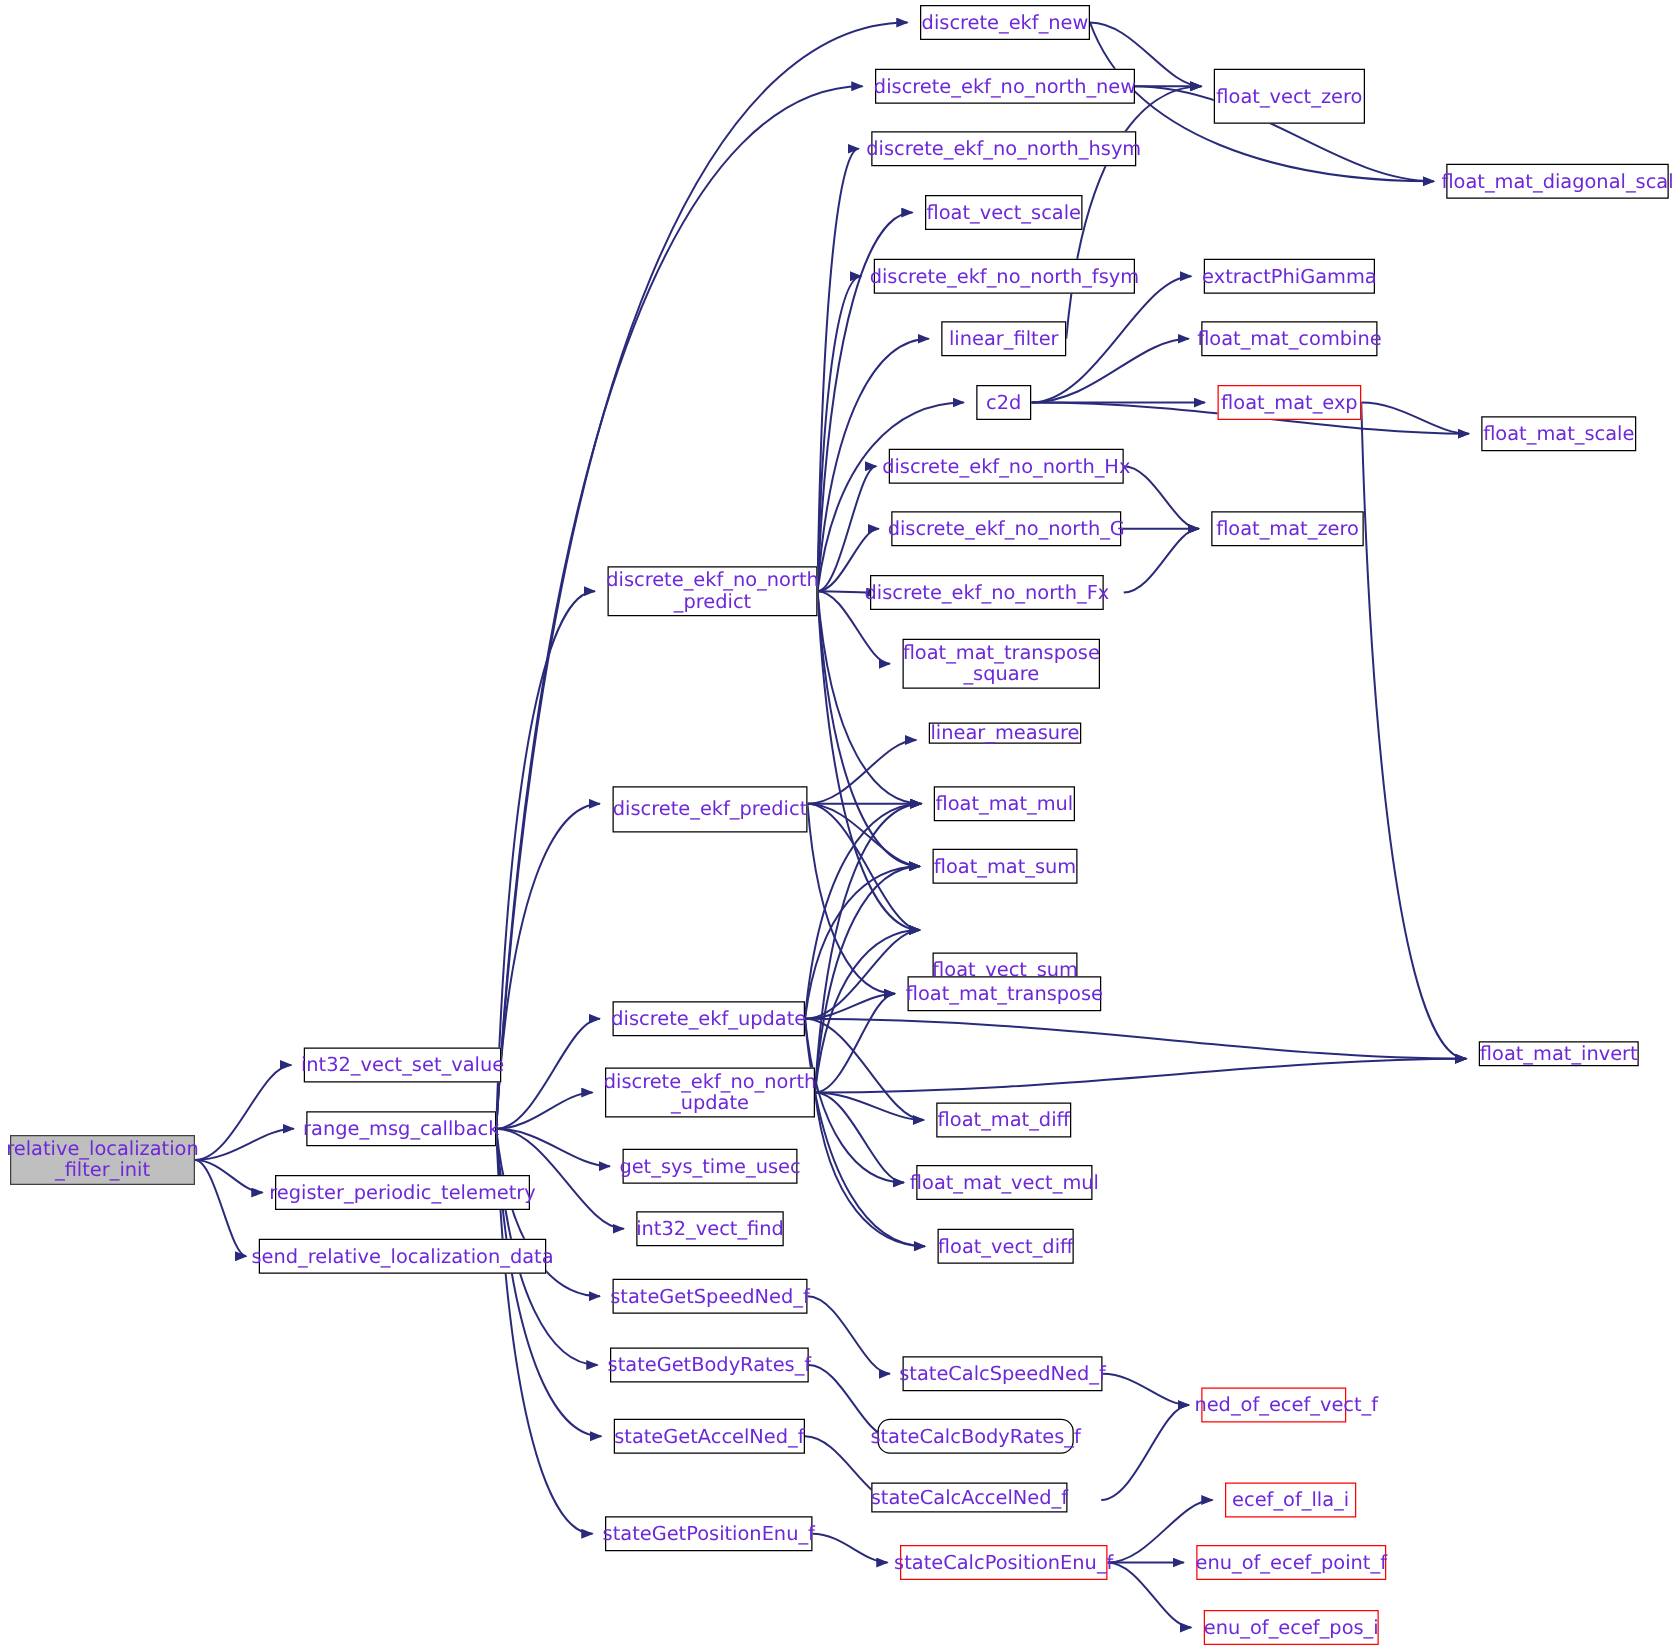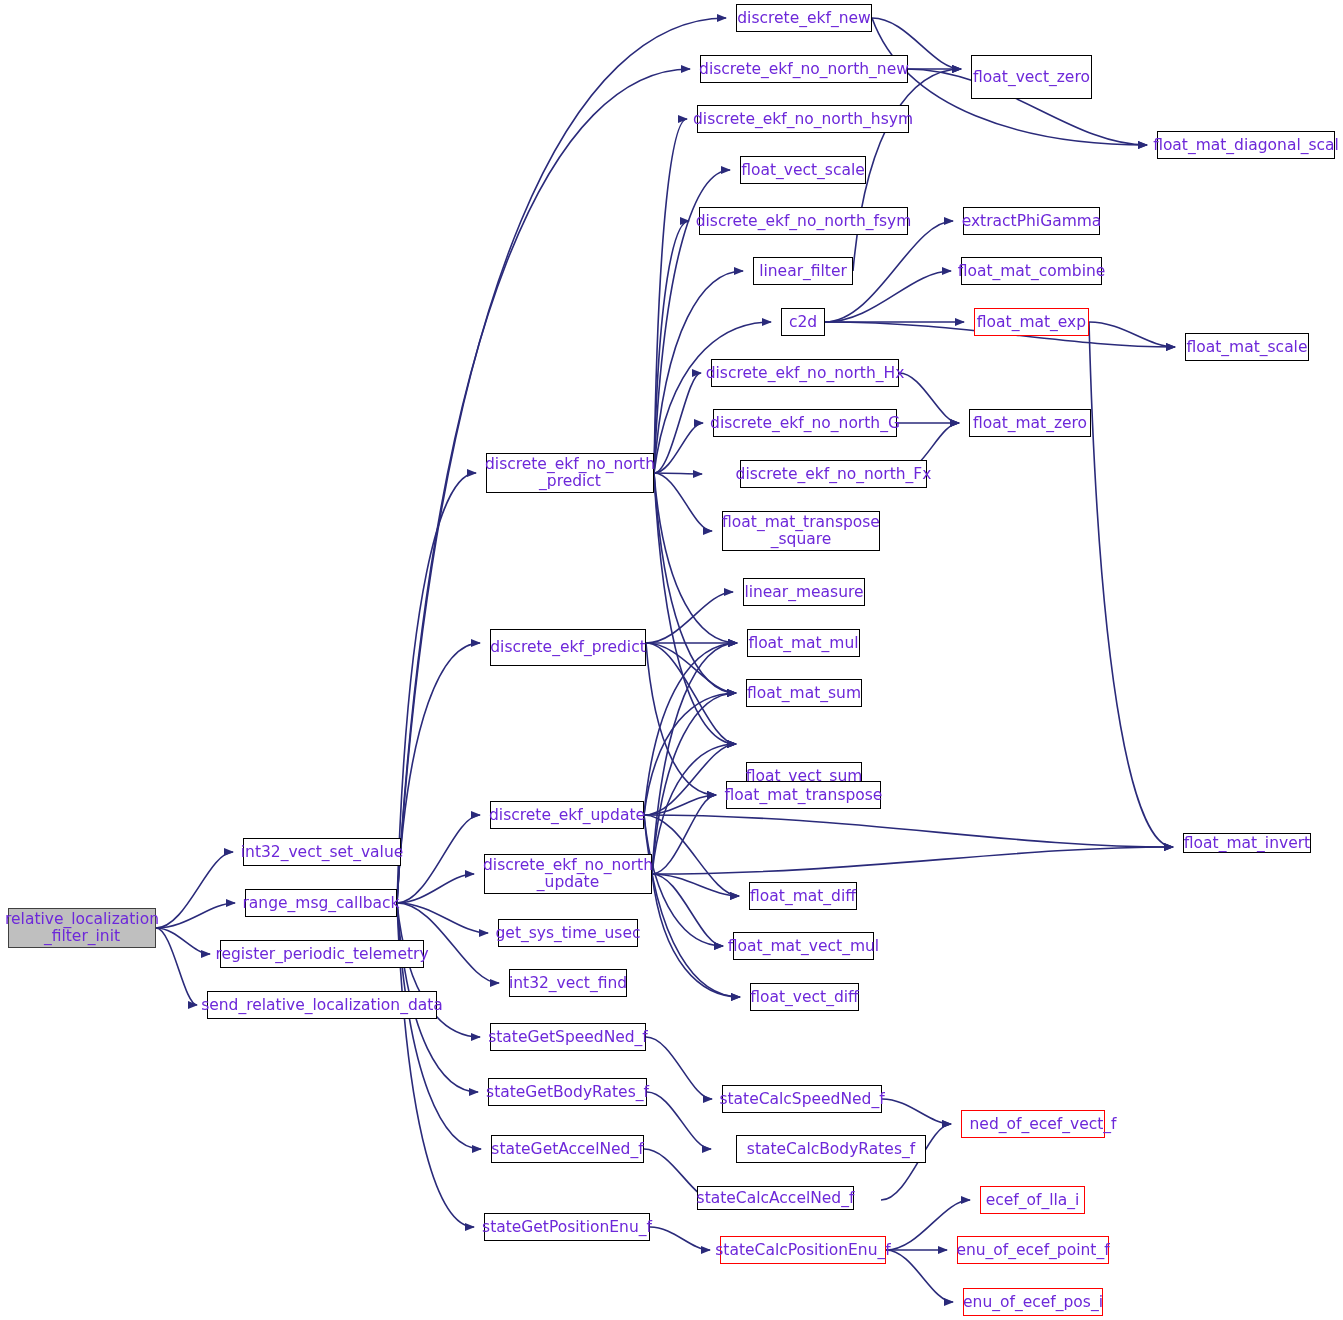--- a/index.html
+++ b/index.html
@@ -118,41 +118,41 @@
       <div class="node" style="left: 484px; top: 1213px; width: 166px; height: 28px;">stateGetPositionEnu_f</div>
       <div class="node" style="left: 736px; top: 4px; width: 136px; height: 28px;">discrete_ekf_new</div>
       <div class="node" style="left: 700px; top: 55px; width: 208px; height: 28px;">discrete_ekf_no_north_new</div>
       <div class="node" style="left: 697px; top: 105px; width: 212px; height: 28px;">discrete_ekf_no_north_hsym</div>
       <div class="node" style="left: 740px; top: 156px; width: 126px; height: 28px;">float_vect_scale</div>
       <div class="node" style="left: 699px; top: 207px; width: 209px; height: 28px;">discrete_ekf_no_north_fsym</div>
       <div class="node" style="left: 753px; top: 257px; width: 100px; height: 28px;">linear_filter</div>
       <div class="node" style="left: 781px; top: 308px; width: 44px; height: 28px;">c2d</div>
       <div class="node" style="left: 711px; top: 359px; width: 188px; height: 28px;">discrete_ekf_no_north_Hx</div>
       <div class="node" style="left: 713px; top: 409px; width: 184px; height: 28px;">discrete_ekf_no_north_G</div>
-      <div class="node" style="left: 740px; top: 460px; width: 187px; height: 28px;">discrete_ekf_no_north_Fx</div>
+      <div class="node" style="left: 696px; top: 460px; width: 187px; height: 28px;">discrete_ekf_no_north_Fx</div>
       <div class="node" style="left: 722px; top: 511px; width: 158px; height: 40px;">float_mat_transpose
 _square</div>
-      <div class="node" style="left: 743px; top: 578px; width: 122px; height: 28px;">linear_measure</div>
+      <div class="node" style="left: 743px; top: 578px; width: 122px; height: 17px;">linear_measure</div>
       <div class="node" style="left: 747px; top: 629px; width: 113px; height: 28px;">float_mat_mul</div>
       <div class="node" style="left: 746px; top: 679px; width: 116px; height: 28px;">float_mat_sum</div>
       <div class="node" style="left: 746px; top: 730px; width: 116px; height: 28px; margin-top: 32px;">float_vect_sum</div>
       <div class="node" style="left: 726px; top: 781px; width: 155px; height: 28px;">float_mat_transpose</div>
       <div class="node" style="left: 749px; top: 882px; width: 108px; height: 28px;">float_mat_diff</div>
       <div class="node" style="left: 733px; top: 932px; width: 141px; height: 28px;">float_mat_vect_mul</div>
       <div class="node" style="left: 750px; top: 983px; width: 109px; height: 28px;">float_vect_diff</div>
       <div class="node" style="left: 722px; top: 1085px; width: 160px; height: 28px;">stateCalcSpeedNed_f</div>
-      <div class="node" style="left: 736px; top: 1135px; width: 190px; height: 28px;">stateCalcBodyRates_f</div>
+      <div class="node" style="left: 702px; top: 1135px; width: 157px; height: 28px; border-radius: 10px;">stateCalcBodyRates_f</div>
       <div class="node" style="left: 697px; top: 1186px; width: 157px; height: 24px;">stateCalcAccelNed_f</div>
       <div class="node red" style="left: 720px; top: 1236px; width: 166px; height: 28px;">stateCalcPositionEnu_f</div>
       <div class="node" style="left: 971px; top: 55px; width: 121px; height: 44px;">float_vect_zero</div>
       <div class="node" style="left: 963px; top: 207px; width: 137px; height: 28px;">extractPhiGamma</div>
       <div class="node" style="left: 961px; top: 257px; width: 141px; height: 28px;">float_mat_combine</div>
       <div class="node red" style="left: 974px; top: 308px; width: 115px; height: 28px;">float_mat_exp</div>
       <div class="node" style="left: 969px; top: 409px; width: 122px; height: 28px;">float_mat_zero</div>
-      <div class="node red" style="left: 961px; top: 1110px; width: 144px; height: 28px; padding-left: 20px;">ned_of_ecef_vect_f</div>
+      <div class="node red" style="left: 961px; top: 1110px; width: 116px; height: 28px; padding-left: 20px;">ned_of_ecef_vect_f</div>
       <div class="node red" style="left: 980px; top: 1186px; width: 105px; height: 28px;">ecef_of_lla_i</div>
       <div class="node red" style="left: 957px; top: 1236px; width: 152px; height: 28px;">enu_of_ecef_point_f</div>
       <div class="node red" style="left: 963px; top: 1288px; width: 140px; height: 28px;">enu_of_ecef_pos_i</div>
       <div class="node" style="left: 1157px; top: 131px; width: 178px; height: 28px;">float_mat_diagonal_scal</div>
       <div class="node" style="left: 1185px; top: 333px; width: 124px; height: 28px;">float_mat_scale</div>
       <div class="node" style="left: 1183px; top: 833px; width: 128px; height: 20px;">float_mat_invert</div>
     </div>
 </div>
 
 </body></html>

